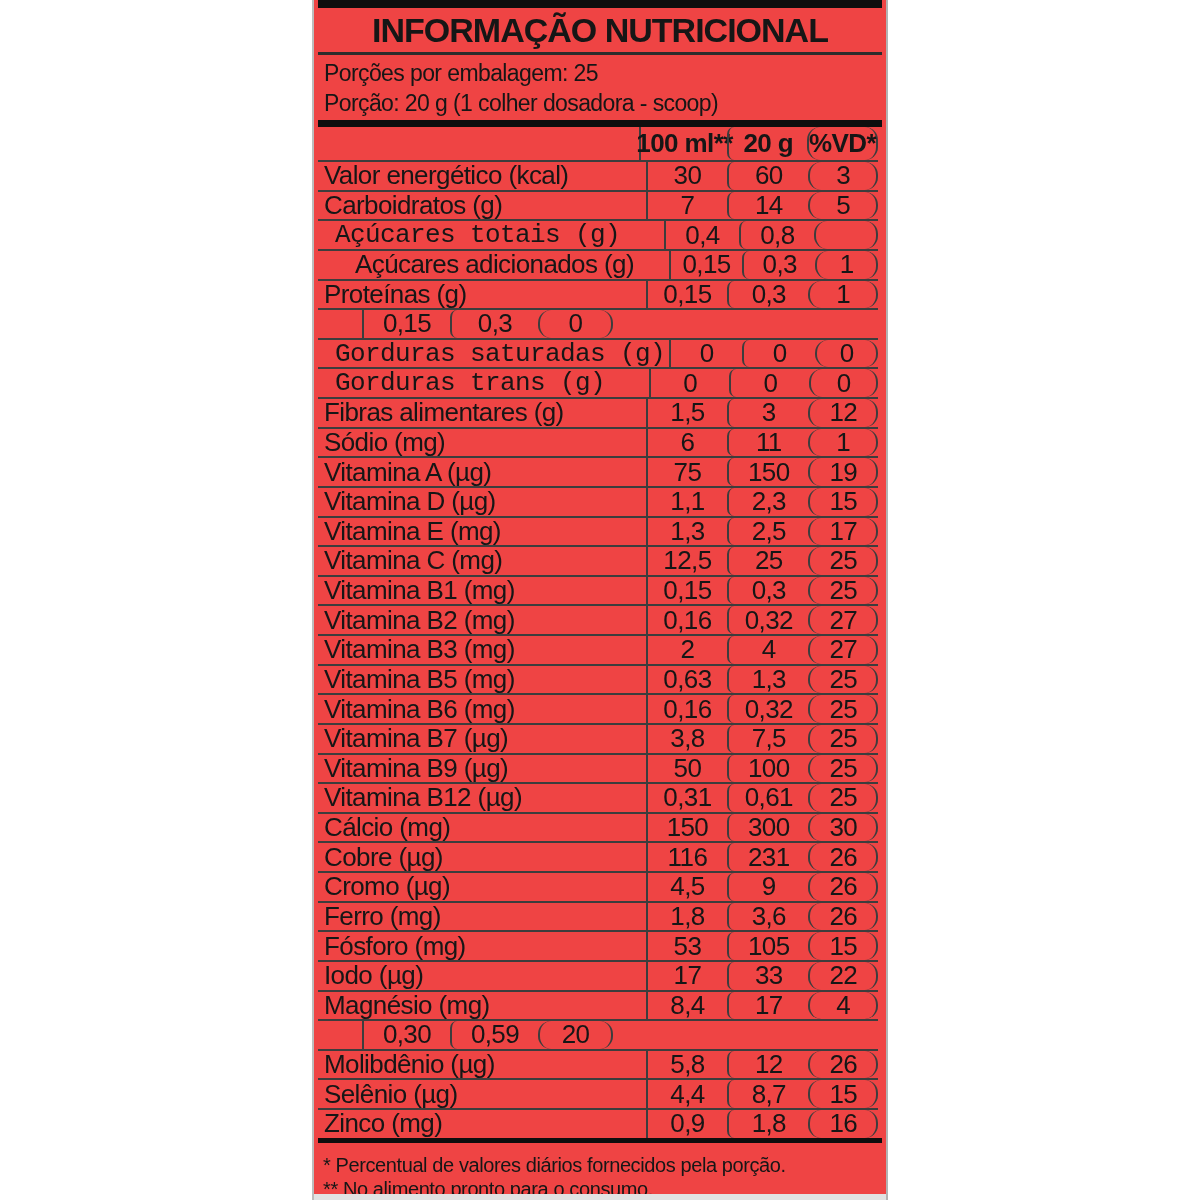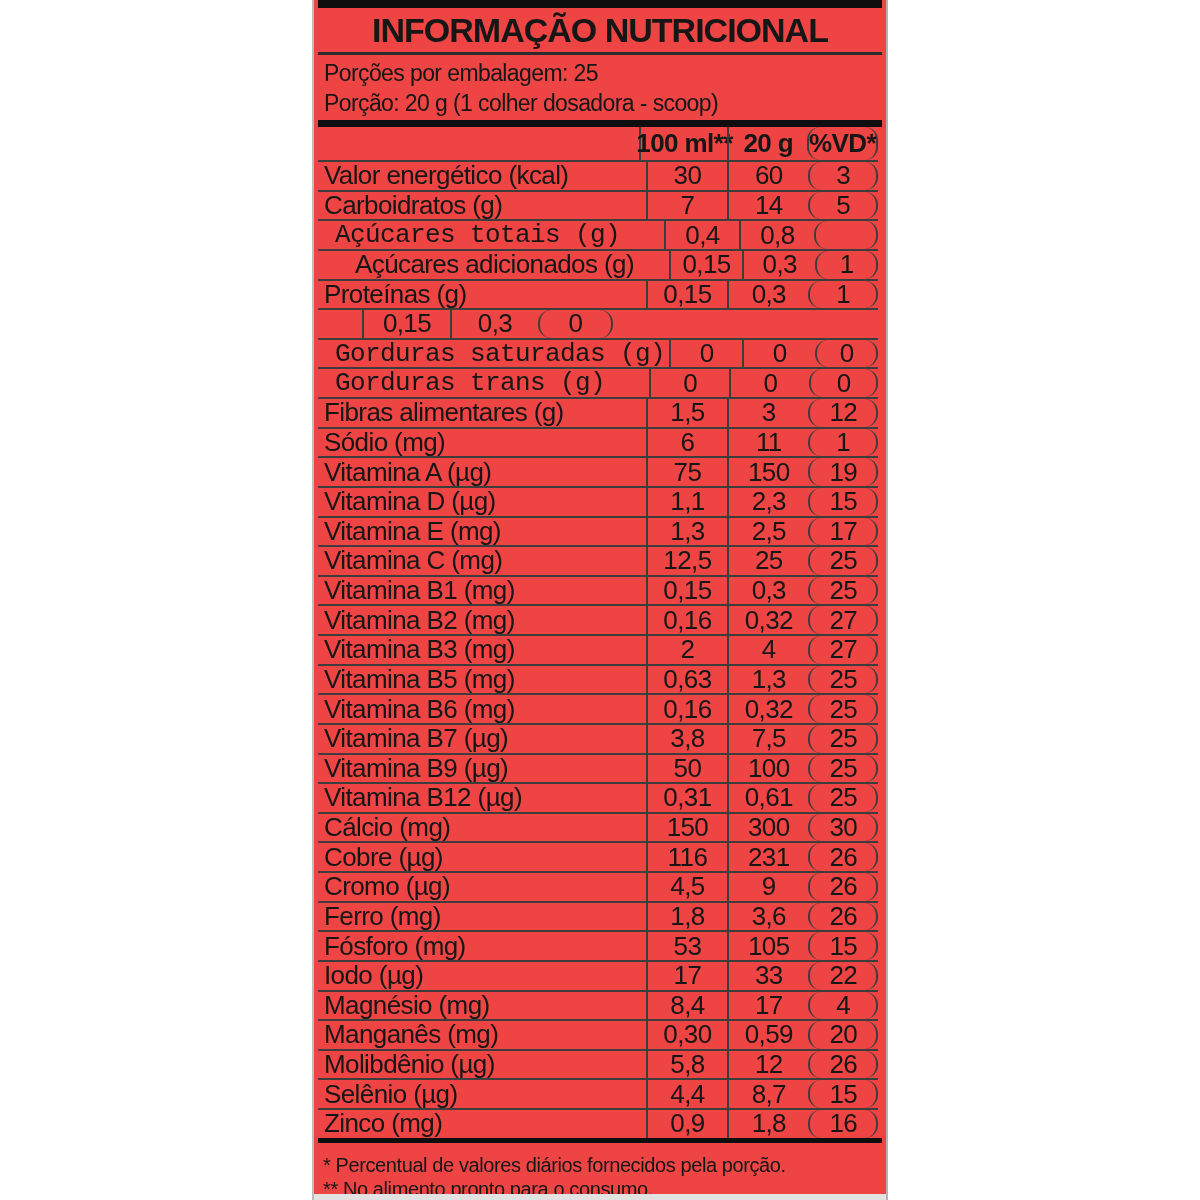--- a/index.html
+++ b/index.html
@@ -53,21 +53,21 @@
   .cell {
     display: flex; align-items: center;
     box-sizing: border-box;
     font-size: 26px; letter-spacing: -0.6px;
     white-space: nowrap; overflow: visible;
   }
   .c-label { width: 307px; justify-content: flex-start; padding-left: 6px; }
   .c-label.ind1 { padding-left: 17px; font-family: Liberation Mono, monospace; }
   .c-label.ind2 { padding-left: 37px; }
   .c-100 { width: 88px; justify-content: center; border-left: 2px solid #3d3d3d; margin-left: 44px; }
-  .c-20  { width: 88px;  justify-content: center; border-left: 2px solid #3d3d3d; }
+  .c-20  { width: 88px;  justify-content: center; border-left: 2px solid #3d3d3d; border-radius: 7px; }
   .c-vd  { width: 75px;  justify-content: center; border-left: 2px solid #3d3d3d; border-right: 2px solid #3d3d3d; border-radius: 13px; }
   .t-head .cell { font-weight: bold; }
 
   .footnotes {
     padding: 10px 6px 0 9px;
     font-size: 20px; letter-spacing: -0.4px; line-height: 24px;
     white-space: nowrap;
   }
 
   .bottom-strip {
@@ -269,21 +269,20 @@
             <div class="cell c-20">33</div>
             <div class="cell c-vd">22</div>
           </div>
           <div class="t-row">
             <div class="cell c-label ind0">Magnésio (mg)</div>
             <div class="cell c-100">8,4</div>
             <div class="cell c-20">17</div>
             <div class="cell c-vd">4</div>
           </div>
           <div class="t-row">
-            <div class="cell c-label ind0">Manganês (mg)</div>
             <div class="cell c-100">0,30</div>
             <div class="cell c-20">0,59</div>
             <div class="cell c-vd">20</div>
           </div>
           <div class="t-row">
             <div class="cell c-label ind0">Molibdênio (µg)</div>
             <div class="cell c-100">5,8</div>
             <div class="cell c-20">12</div>
             <div class="cell c-vd">26</div>
           </div>

